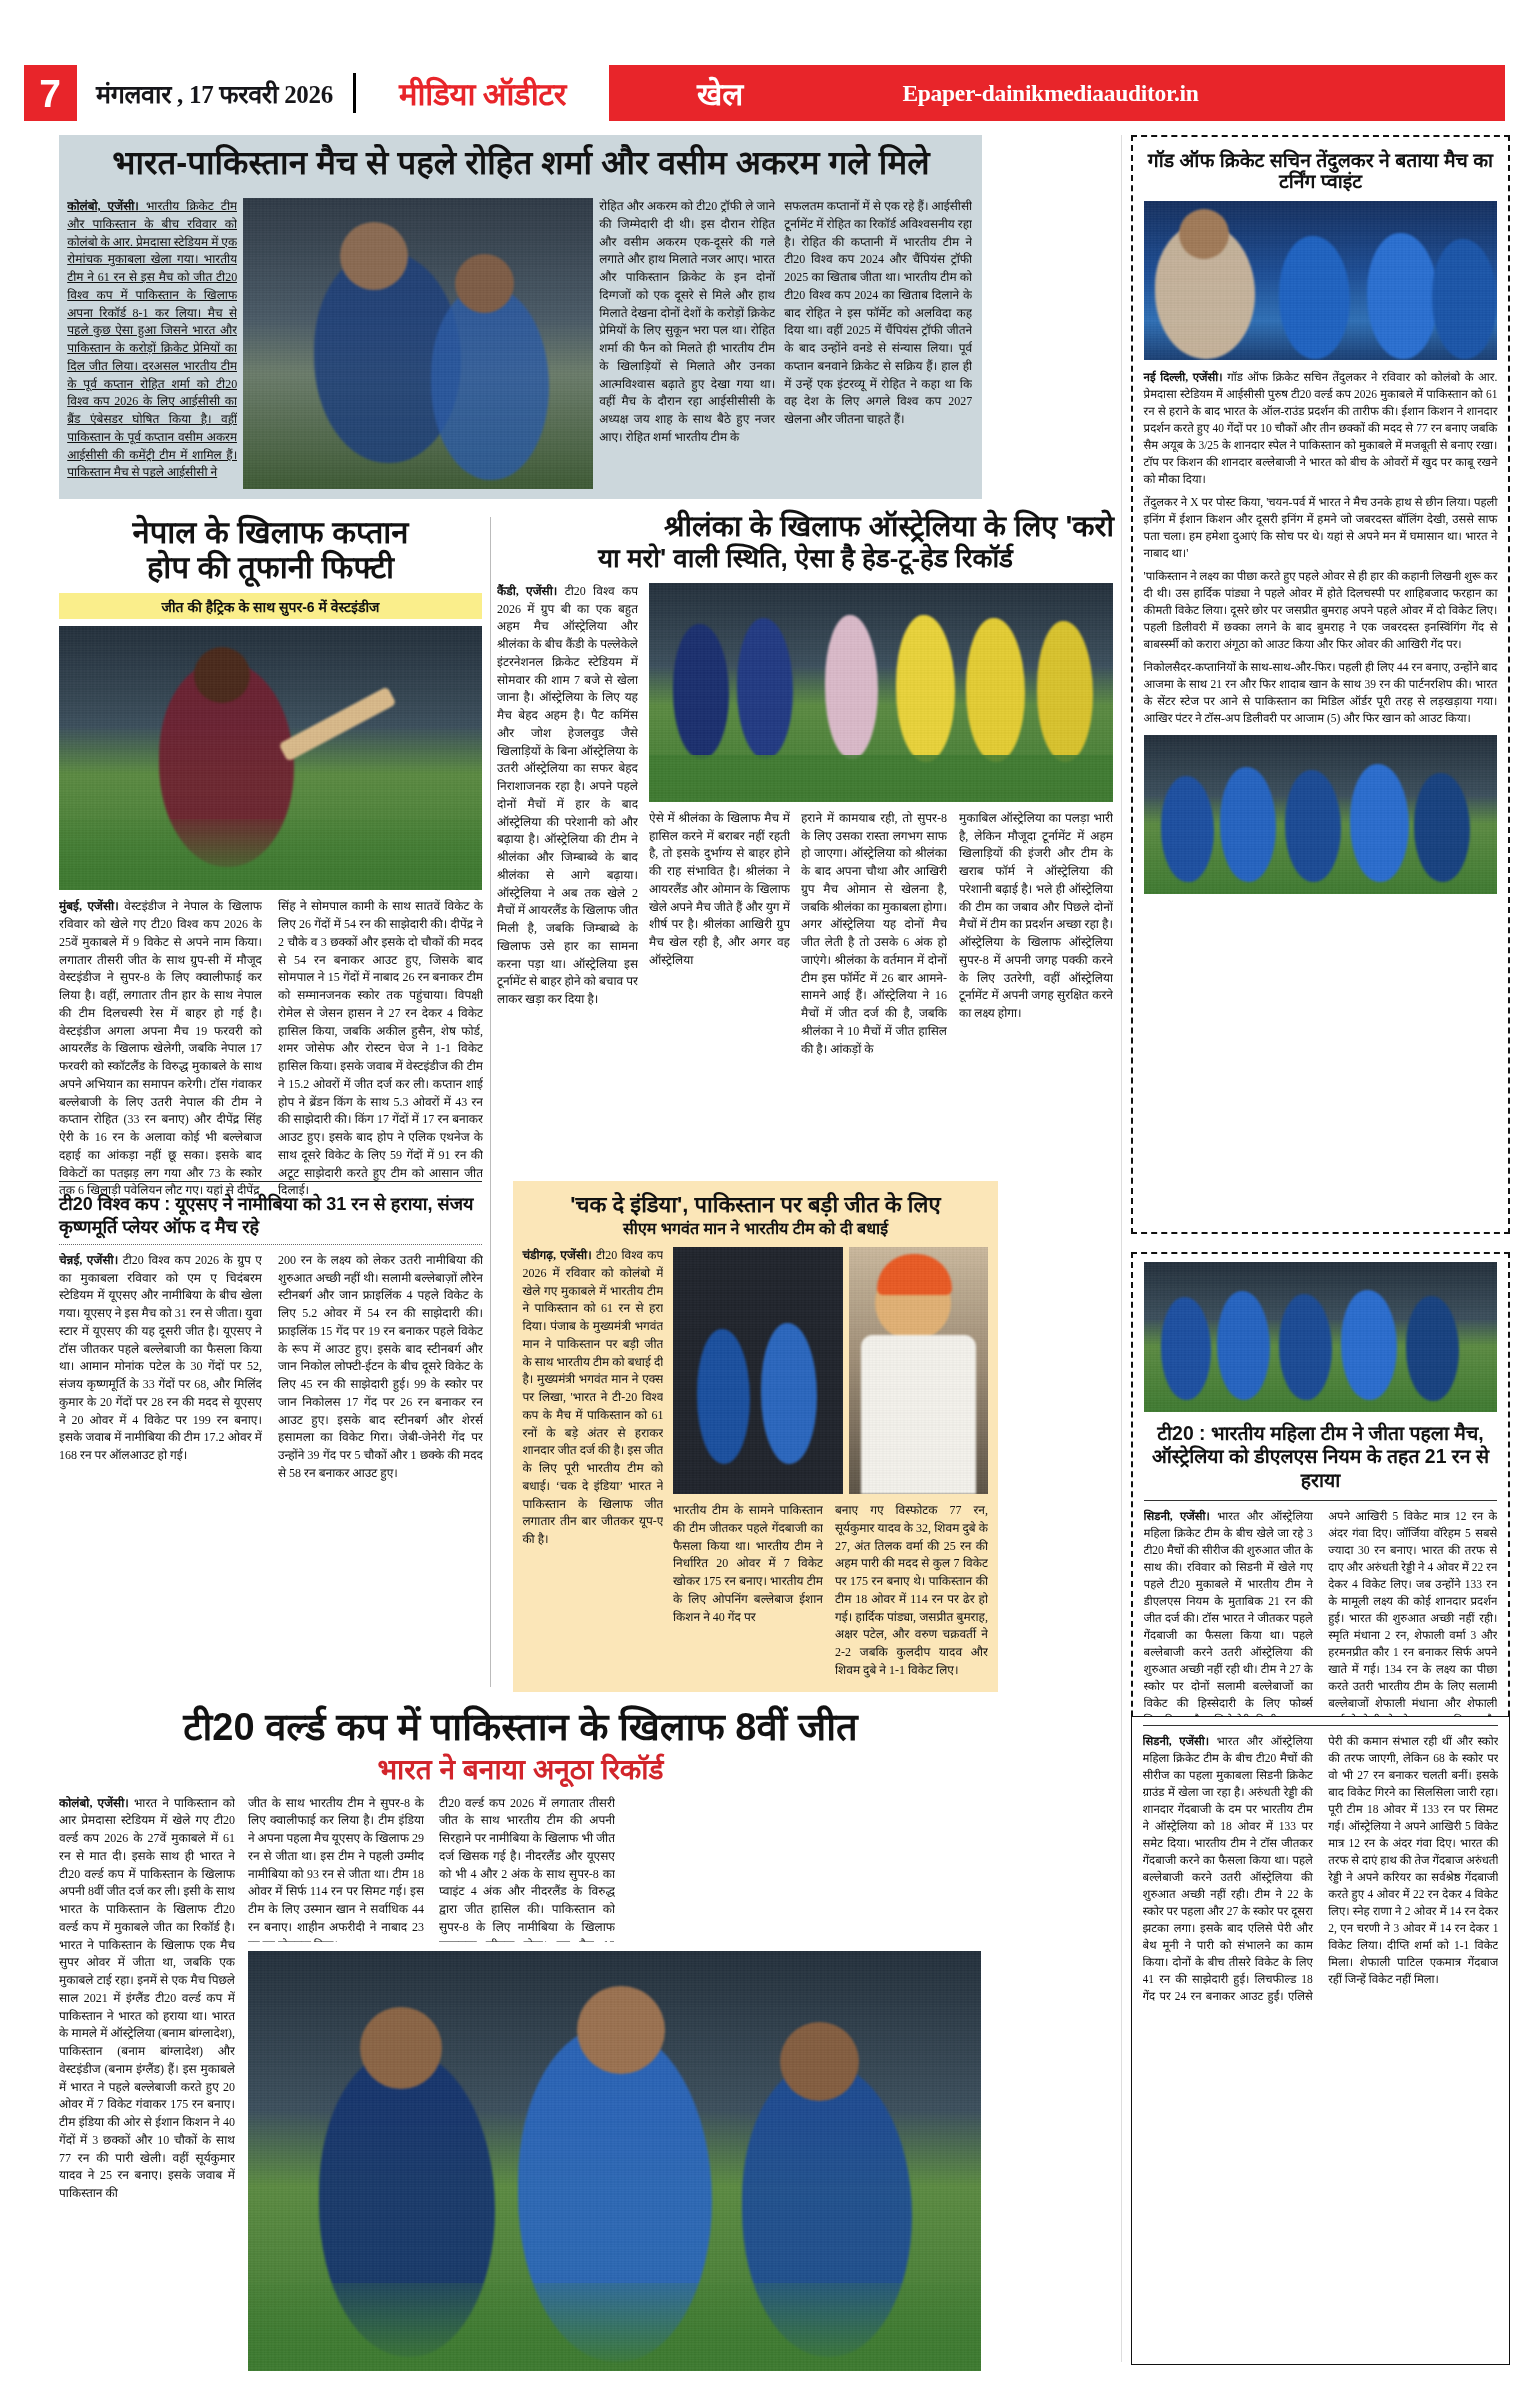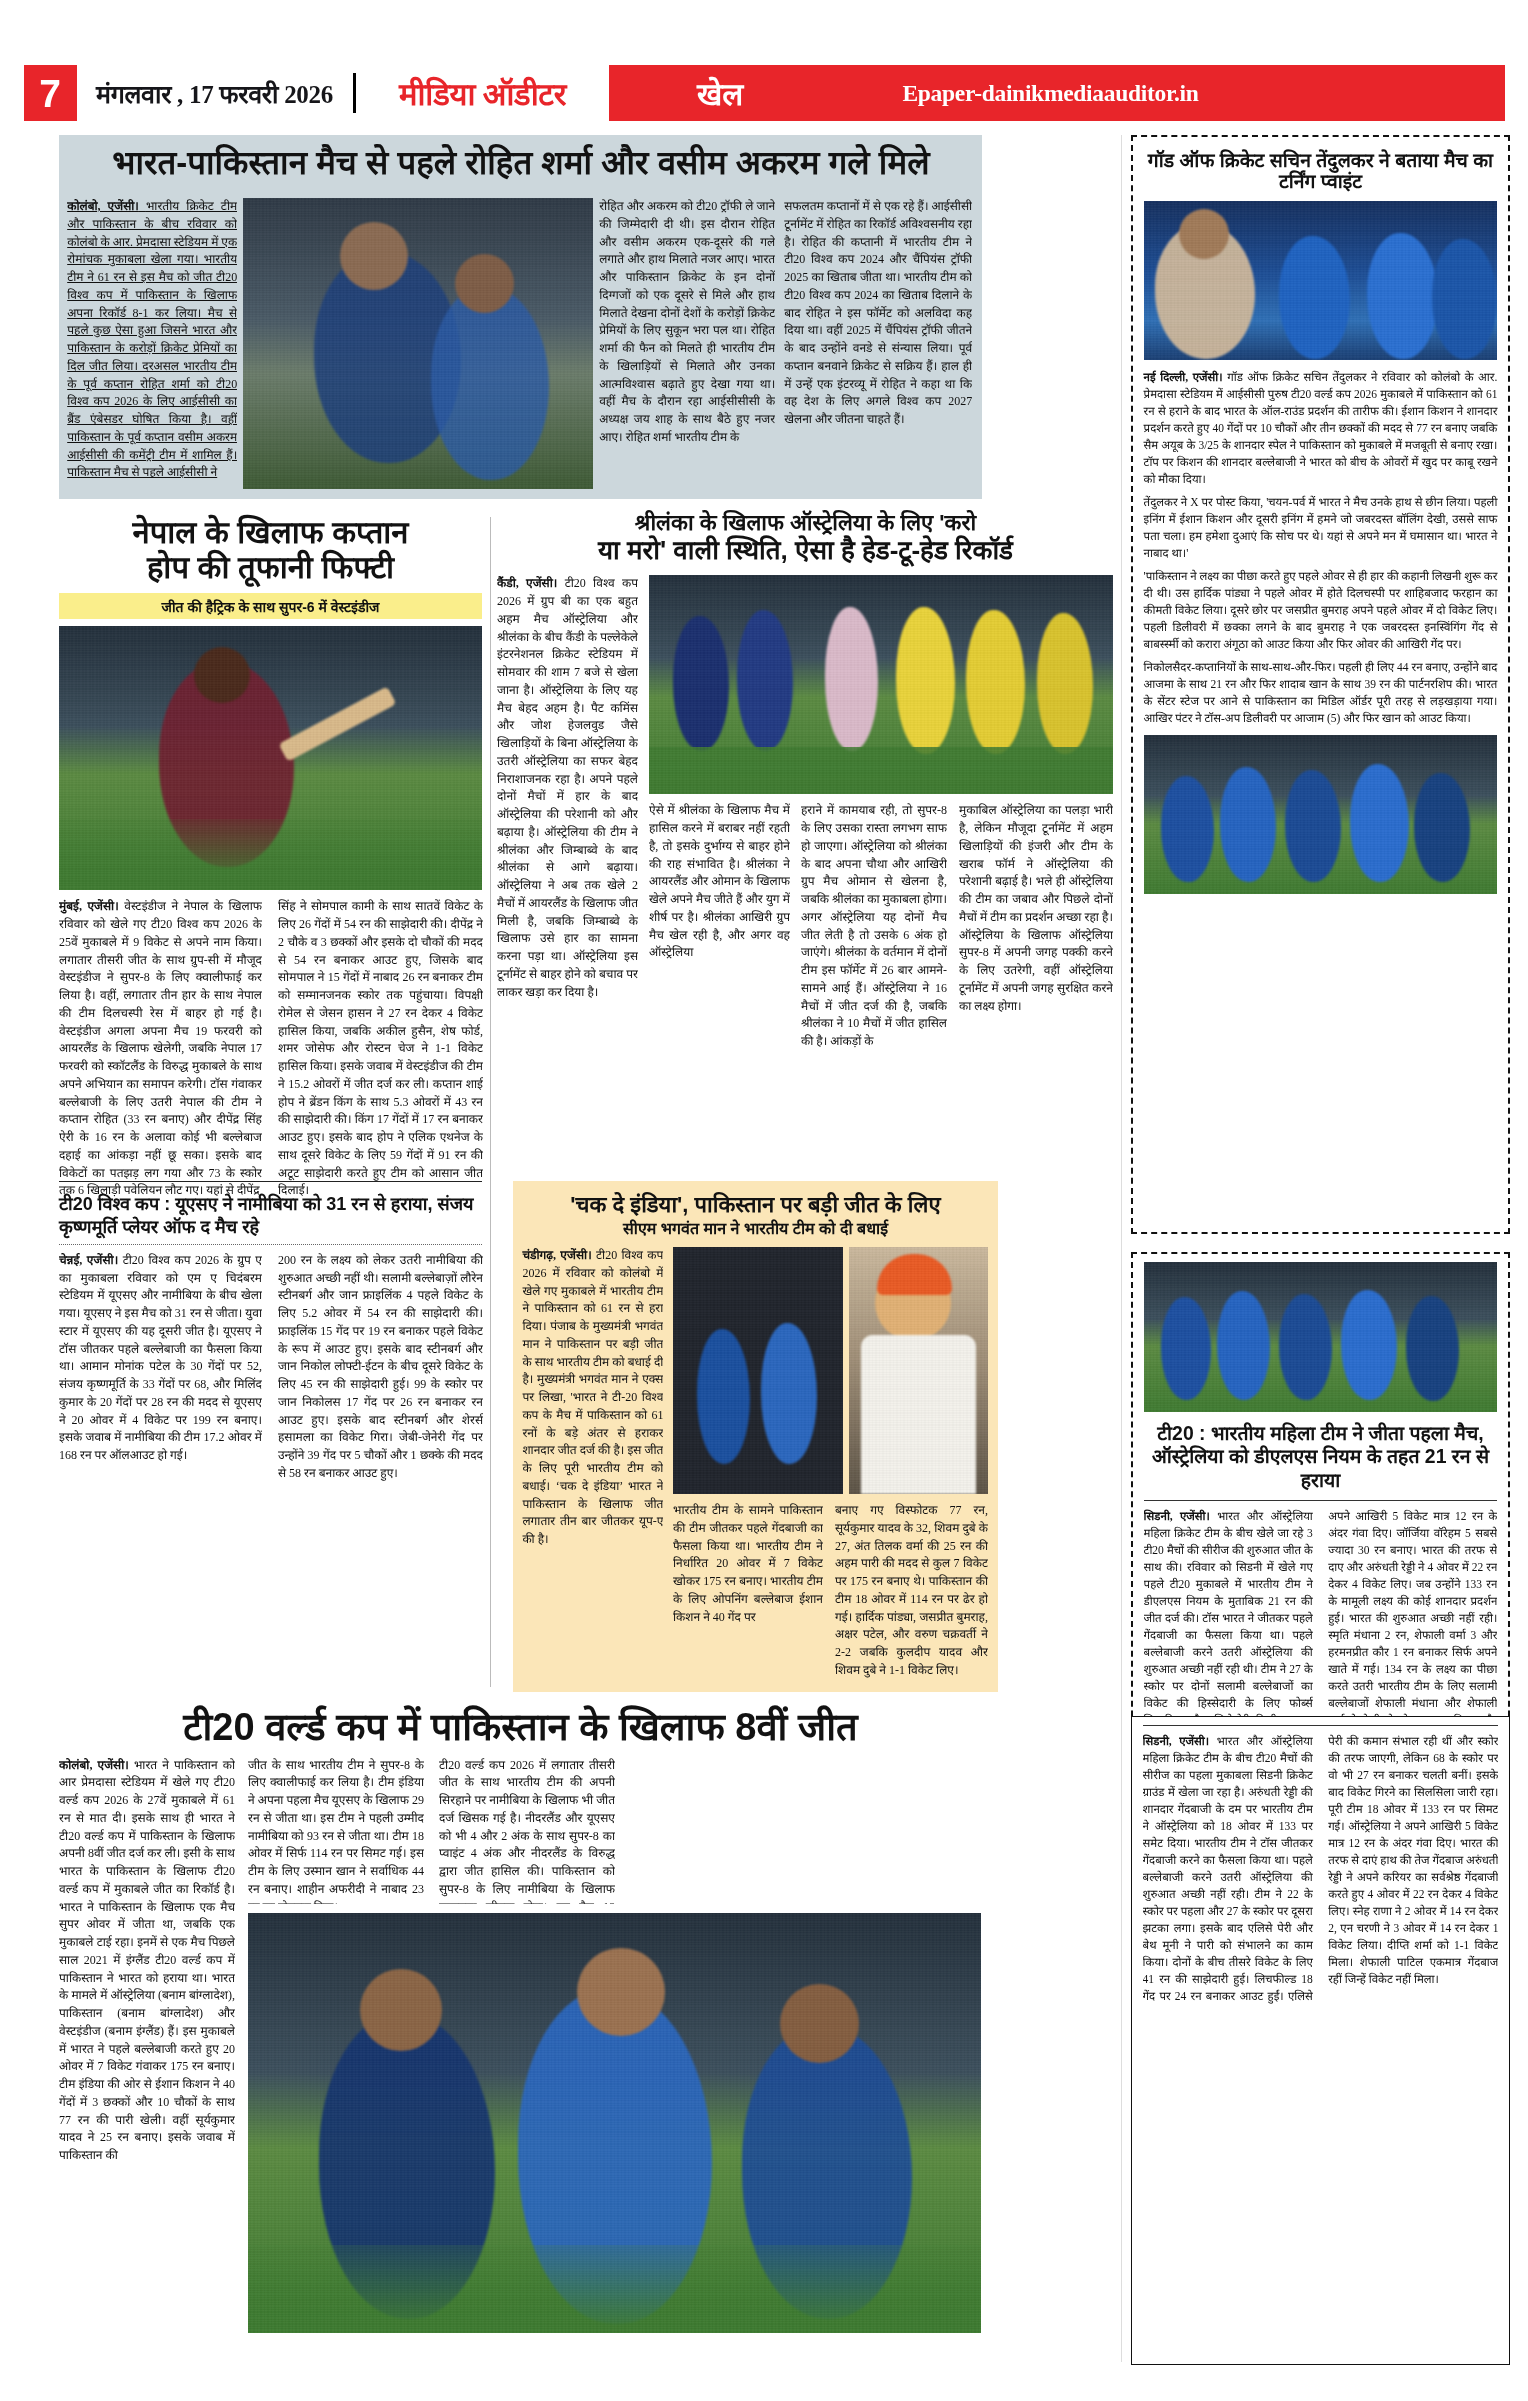--- a/index.html
+++ b/index.html
@@ -188,21 +188,21 @@
       <div class="col-text" style="position:absolute;left:0;top:0;width:203px;height:329px;overflow:hidden;">
         <span style="font-weight:bold;">मुंबई, एजेंसी।</span>
         <span>वेस्टइंडीज ने नेपाल के खिलाफ रविवार को खेले गए टी20 विश्व कप 2026 के 25वें मुकाबले में 9 विकेट से अपने नाम किया। लगातार तीसरी जीत के साथ ग्रुप-सी में मौजूद वेस्टइंडीज ने सुपर-8 के लिए क्वालीफाई कर लिया है। वहीं, लगातार तीन हार के साथ नेपाल की टीम दिलचस्पी रेस में बाहर हो गई है। वेस्टइंडीज अगला अपना मैच 19 फरवरी को आयरलैंड के खिलाफ खेलेगी, जबकि नेपाल 17 फरवरी को स्कॉटलैंड के विरुद्ध मुकाबले के साथ अपने अभियान का समापन करेगी। टॉस गंवाकर बल्लेबाजी के लिए उतरी नेपाल की टीम ने कप्तान रोहित (33 रन बनाए) और दीपेंद्र सिंह ऐरी के 16 रन के अलावा कोई भी बल्लेबाज दहाई का आंकड़ा नहीं छू सका। इसके बाद विकेटों का पतझड़ लग गया और 73 के स्कोर तक 6 खिलाड़ी पवेलियन लौट गए। यहां से दीपेंद्र</span>
       </div>
       <div class="col-text" style="position:absolute;left:219px;top:0;width:205px;height:329px;overflow:hidden;">सिंह ने सोमपाल कामी के साथ सातवें विकेट के लिए 26 गेंदों में 54 रन की साझेदारी की। दीपेंद्र ने 2 चौके व 3 छक्कों और इसके दो चौकों की मदद से 54 रन बनाकर आउट हुए, जिसके बाद सोमपाल ने 15 गेंदों में नाबाद 26 रन बनाकर टीम को सम्मानजनक स्कोर तक पहुंचाया। विपक्षी रोमेल से जेसन हासन ने 27 रन देकर 4 विकेट हासिल किया, जबकि अकील हुसैन, शेष फोर्ड, शमर जोसेफ और रोस्टन चेज ने 1-1 विकेट हासिल किया। इसके जवाब में वेस्टइंडीज की टीम ने 15.2 ओवरों में जीत दर्ज कर ली। कप्तान शाई होप ने ब्रेंडन किंग के साथ 5.3 ओवरों में 43 रन की साझेदारी की। किंग 17 गेंदों में 17 रन बनाकर आउट हुए। इसके बाद होप ने एलिक एथनेज के साथ दूसरे विकेट के लिए 59 गेंदों में 91 रन की अटूट साझेदारी करते हुए टीम को आसान जीत दिलाई।</div>
     </div>
   </div>
 
   <div style="position:absolute;left:497px;top:511px;width:617px;height:664px;">
 
-    <div class="hl" style="font-size:22px;text-align:center;">श्रीलंका के खिलाफ ऑस्ट्रेलिया के लिए 'करो</div>
+    <div class="hl" style="font-size:29px;text-align:right;">श्रीलंका के खिलाफ ऑस्ट्रेलिया के लिए 'करो</div>
     <div class="hl" style="font-size:26px;text-align:center;margin-top:2.9px;">या मरो' वाली स्थिति, ऐसा है हेड-टू-हेड रिकॉर्ड</div>
 
     <div style="position:relative;margin-top:10.6px;height:599px;">
 
       <div class="col-text" style="position:absolute;left:0;top:0;width:141px;height:594px;overflow:hidden;">
         <span style="font-weight:bold;">कैंडी, एजेंसी।</span>
         <span>टी20 विश्व कप 2026 में ग्रुप बी का एक बहुत अहम मैच ऑस्ट्रेलिया और श्रीलंका के बीच कैंडी के पल्लेकेले इंटरनेशनल क्रिकेट स्टेडियम में सोमवार की शाम 7 बजे से खेला जाना है। ऑस्ट्रेलिया के लिए यह मैच बेहद अहम है। पैट कमिंस और जोश हेजलवुड जैसे खिलाड़ियों के बिना ऑस्ट्रेलिया के उतरी ऑस्ट्रेलिया का सफर बेहद निराशाजनक रहा है। अपने पहले दोनों मैचों में हार के बाद ऑस्ट्रेलिया की परेशानी को और बढ़ाया है। ऑस्ट्रेलिया की टीम ने श्रीलंका और जिम्बाब्वे के बाद श्रीलंका से आगे बढ़ाया। ऑस्ट्रेलिया ने अब तक खेले 2 मैचों में आयरलैंड के खिलाफ जीत मिली है, जबकि जिम्बाब्वे के खिलाफ उसे हार का सामना करना पड़ा था। ऑस्ट्रेलिया इस टूर्नामेंट से बाहर होने को बचाव पर लाकर खड़ा कर दिया है।</span>
       </div>
 
       <div class="photo ph-field" style="position:absolute;left:152px;top:0;width:464px;height:219px;">
@@ -288,20 +288,21 @@
     <div class="col-text multi2" style="margin:7px 10.6px 0 10.6px;font-size:11.5px;height:752px;overflow:hidden;">
       <span style="font-weight:bold;">सिडनी, एजेंसी।</span>
       <span>भारत और ऑस्ट्रेलिया महिला क्रिकेट टीम के बीच खेले जा रहे 3 टी20 मैचों की सीरीज की शुरुआत जीत के साथ की। रविवार को सिडनी में खेले गए पहले टी20 मुकाबले में भारतीय टीम ने डीएलएस नियम के मुताबिक 21 रन की जीत दर्ज की। टॉस भारत ने जीतकर पहले गेंदबाजी का फैसला किया था। पहले बल्लेबाजी करने उतरी ऑस्ट्रेलिया की शुरुआत अच्छी नहीं रही थी। टीम ने 27 के स्कोर पर दोनों सलामी बल्लेबाजों का विकेट की हिस्सेदारी के लिए फोर्ब्स लिचफील्ड और एलिसे पेरी की बीच 41 रन की साझेदारी हुई। 68 के स्कोर पर पेरी (27) लिटलर और विकेट से लगातार गिरने के बाद ऑस्ट्रेलिया की टीम को 18 ओवर में 133 रन पर सिमट गई। ऑस्ट्रेलिया ने अपने आखिरी 5 विकेट मात्र 12 रन के अंदर गंवा दिए। जॉर्जिया वॉरेहम 5 सबसे ज्यादा 30 रन बनाए। भारत की तरफ से दाए और अरुंधती रेड्डी ने 4 ओवर में 22 रन देकर 4 विकेट लिए। जब उन्होंने 133 रन के मामूली लक्ष्य की कोई शानदार प्रदर्शन हुई। भारत की शुरुआत अच्छी नहीं रही। स्मृति मंधाना 2 रन, शेफाली वर्मा 3 और हरमनप्रीत कौर 1 रन बनाकर सिर्फ अपने खाते में गई। 134 रन के लक्ष्य का पीछा करते उतरी भारतीय टीम के लिए सलामी बल्लेबाजों शेफाली मंधाना और शेफाली वर्मा ने तेजी से खेलना शुरू किया और उन्होंने पहले विकेट के लिए 4.1 ओवर में 33 रन जोड़े। शेफाली 11 गेंद पर 21 रन बनाकर आउट हुई।</span>
     </div>
   </div>
 
   <div style="position:absolute;left:59px;top:1707px;width:923px;height:658px;">
 
     <div class="hl" style="font-size:38px;text-align:center;">टी20 वर्ल्ड कप में पाकिस्तान के खिलाफ 8वीं जीत</div>
 
+    <div class="hl" style="font-size:28px;text-align:center;color:#d2252b;margin-top:8.2px;">भारत ने बनाया अनूठा रिकॉर्ड</div>
 
     <div style="position:relative;margin-top:9.4px;height:582px;">
 
       <div class="col-text" style="position:absolute;left:0;top:0;width:176px;height:576px;overflow:hidden;">
         <span style="font-weight:bold;">कोलंबो, एजेंसी।</span>
         <span>भारत ने पाकिस्तान को आर प्रेमदासा स्टेडियम में खेले गए टी20 वर्ल्ड कप 2026 के 27वें मुकाबले में 61 रन से मात दी। इसके साथ ही भारत ने टी20 वर्ल्ड कप में पाकिस्तान के खिलाफ अपनी 8वीं जीत दर्ज कर ली। इसी के साथ भारत के पाकिस्तान के खिलाफ टी20 वर्ल्ड कप में मुकाबले जीत का रिकॉर्ड है। भारत ने पाकिस्तान के खिलाफ एक मैच सुपर ओवर में जीता था, जबकि एक मुकाबले टाई रहा। इनमें से एक मैच पिछले साल 2021 में इंग्लैंड टी20 वर्ल्ड कप में पाकिस्तान ने भारत को हराया था। भारत के मामले में ऑस्ट्रेलिया (बनाम बांग्लादेश), पाकिस्तान (बनाम बांग्लादेश) और वेस्टइंडीज (बनाम इंग्लैंड) हैं।</span>
         <span>इस मुकाबले में भारत ने पहले बल्लेबाजी करते हुए 20 ओवर में 7 विकेट गंवाकर 175 रन बनाए। टीम इंडिया की ओर से ईशान किशन ने 40 गेंदों में 3 छक्कों और 10 चौकों के साथ 77 रन की पारी खेली। वहीं सूर्यकुमार यादव ने 25 रन बनाए। इसके जवाब में पाकिस्तान की</span>
       </div>
 
       <div class="col-text" style="position:absolute;left:189px;top:0;width:176px;height:147px;overflow:hidden;">

